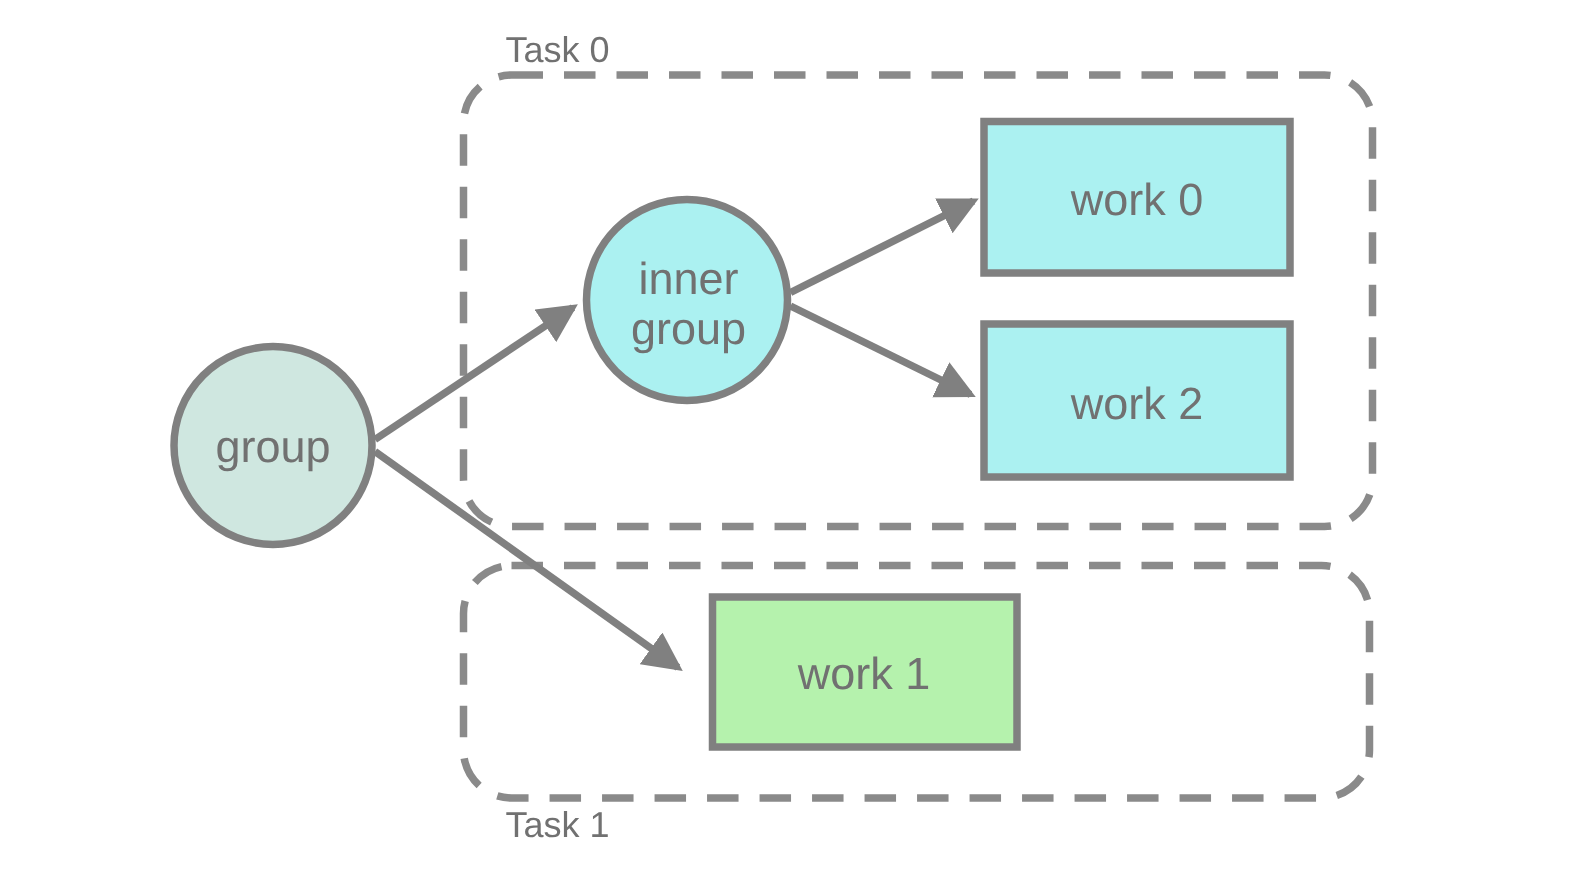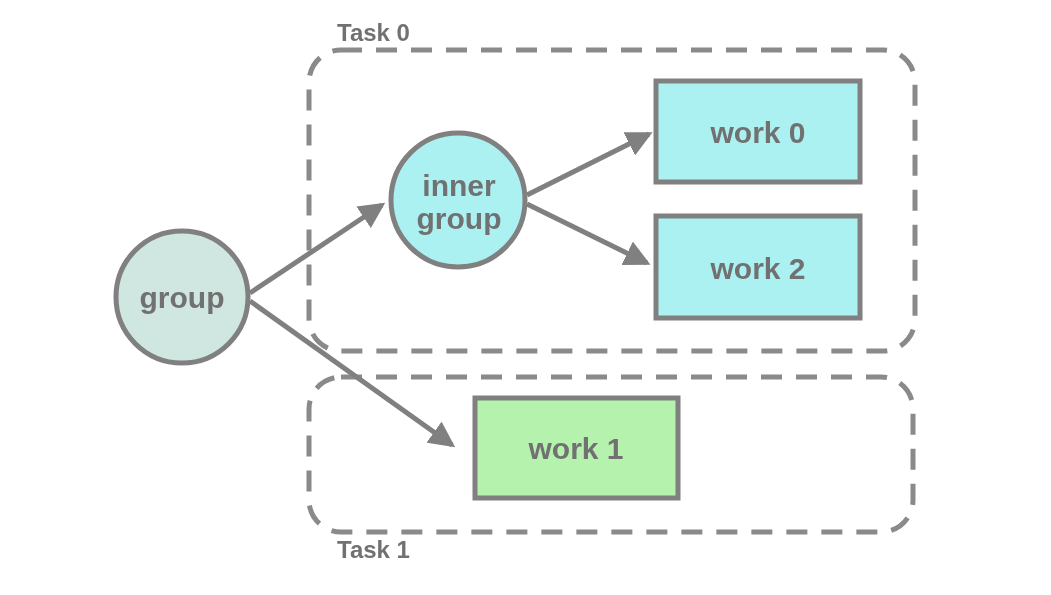--- a/index.html
+++ b/index.html
@@ -9,21 +9,20 @@
     width: 1051px;
     height: 595px;
     overflow: hidden;
     font-family: "Liberation Sans", sans-serif;
   }
   .canvas {
     position: relative;
     width: 1051px;
     height: 595px;
     background: #ffffff;
-    font-weight: bold;
   }
   svg { display: block; }
   .node-shape {
     stroke: #808080;
     stroke-width: 5;
   }
   .edge-line {
     stroke: #808080;
     stroke-width: 5;
     fill: none;

